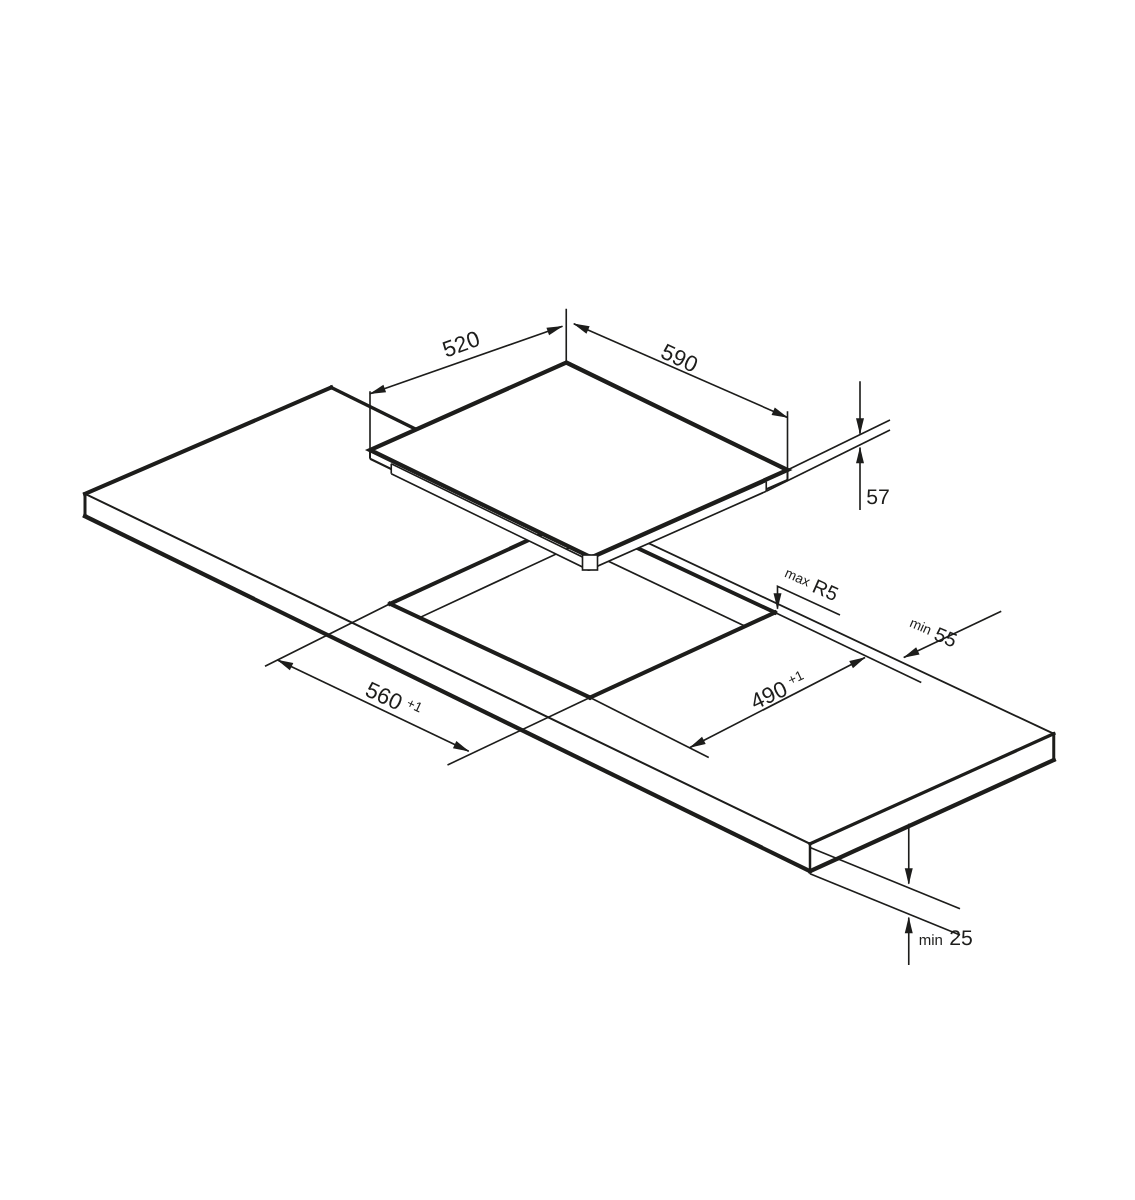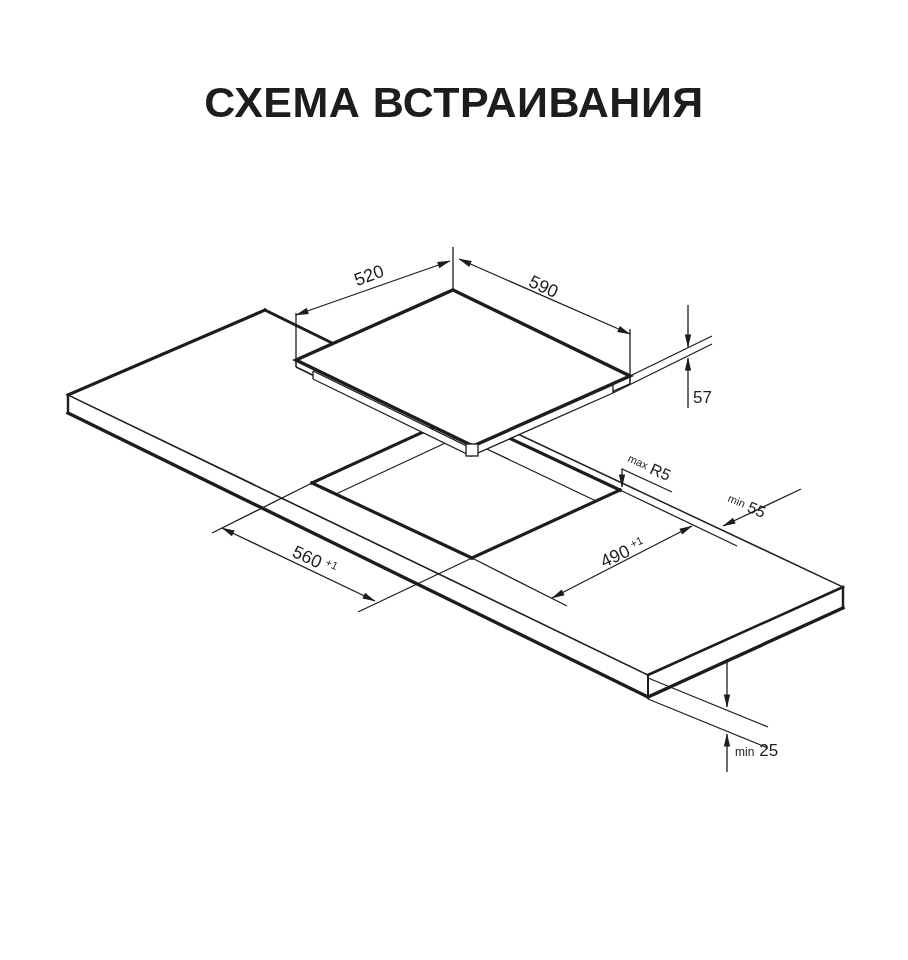--- a/index.html
+++ b/index.html
@@ -23,21 +23,20 @@
   .ln   { stroke:var(--line); fill:none; }
   .thin { stroke-width:1.3; }
   .med  { stroke-width:1.6; }
   .thk  { stroke-width:3.2; }
 </style>
 </head>
 <body>
 
 <div class="stage">
 
-  <h1 class="title">СХЕМА ВСТРАИВАНИЯ</h1>
 
   <svg width="908" height="960" viewBox="0 0 908 960" style="position:absolute;left:0;top:0">
     <defs>
       <marker id="arrE" markerUnits="userSpaceOnUse" markerWidth="14" markerHeight="8" refX="13" refY="4" orient="auto">
         <path d="M0.5,0.8 L13.5,4 L0.5,7.2 Z" fill="#1d1d1b"></path>
       </marker>
       <marker id="arrS" markerUnits="userSpaceOnUse" markerWidth="14" markerHeight="8" refX="1" refY="4" orient="auto">
         <path d="M13.5,0.8 L0.5,4 L13.5,7.2 Z" fill="#1d1d1b"></path>
       </marker>
     </defs>

